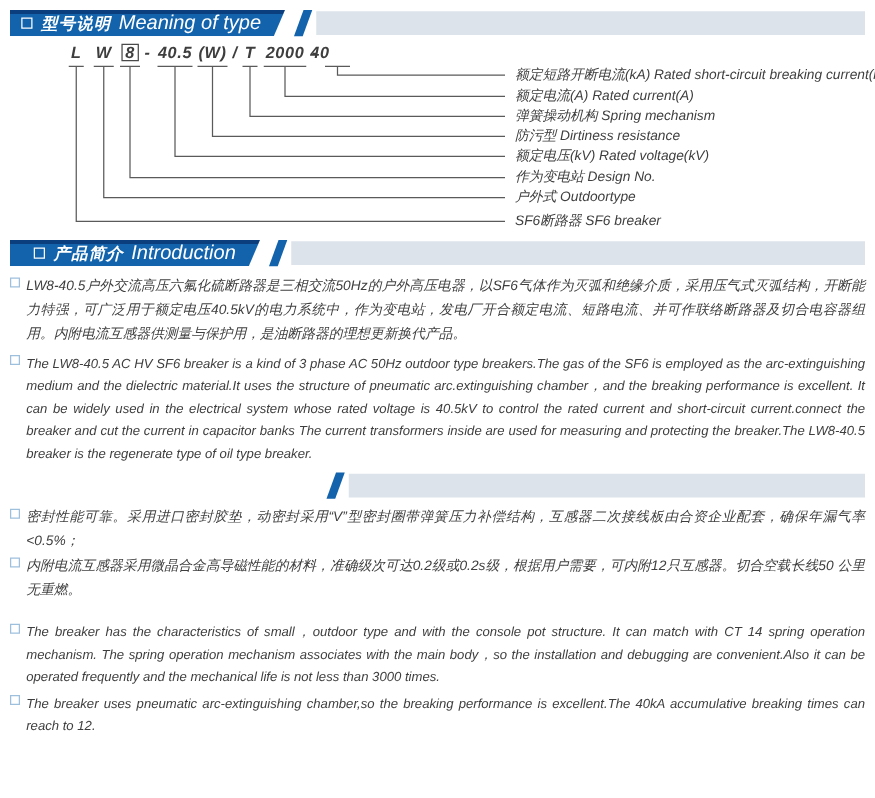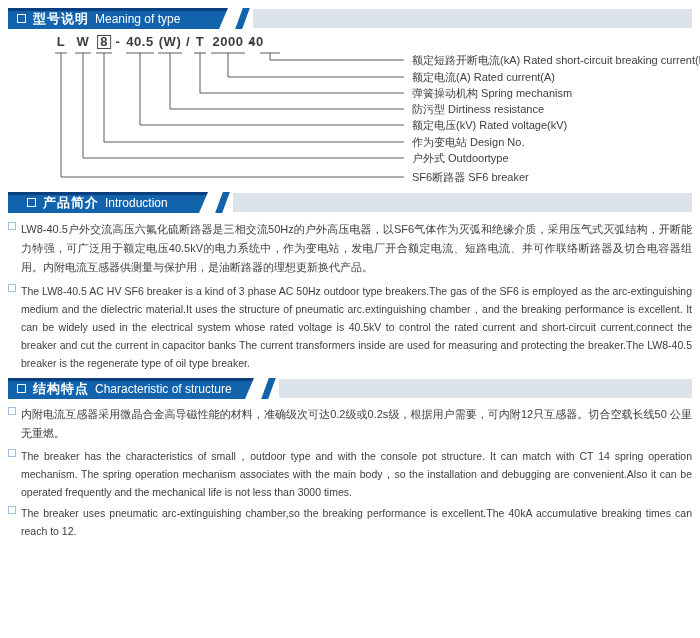--- a/index.html
+++ b/index.html
@@ -1,28 +1,28 @@
 <!DOCTYPE html>
 <html><head>
 <meta charset="utf-8">
 <style>
   * { margin:0; padding:0; box-sizing:border-box; }
   html,body { width:700px; height:638px; background:#fff; overflow:hidden;
               font-family:"Liberation Sans","DejaVu Sans",sans-serif; }
-  .page { position:relative; width:700px; height:638px; padding:8px; background:#fff; color:#3e3e3e; }
+  .page { position:relative; width:700px; height:638px; padding:8px; background:#fff; color:#3e3e3e;font-style:italic; }
 
   
   .sec-header { position:relative; height:21px; }
   .hdr-dark { position:absolute; left:0; top:0; height:21px;
               background:linear-gradient(to bottom,#0a3e7d 0,#0a3e7d 3px,#1263ac 3px,#1263ac 100%);
               clip-path:polygon(0 0,100% 0,calc(100% - 9px) 100%,0 100%);
               display:flex; align-items:center; padding:0 14px 0 9px; white-space:nowrap; }
   .hdr-square { display:inline-block; width:9px; height:9px; border:1.5px solid #fff; margin-right:7px; flex:0 0 auto; }
   .hdr-cn { color:#fff; font-weight:bold; font-size:13px; letter-spacing:1px; margin-right:6px; }
-  .hdr-en { color:#fff; font-size:12px; }
+  .hdr-en { color:#fff; font-size:16px; }
   .hdr-slash { position:absolute; top:0; height:21px; width:7px; background:#1263ac; transform:skewX(-20deg); }
   .hdr-light { position:absolute; top:1px; height:19px; right:0; background:#dce3ea; }
   .w1 .hdr-dark{width:220px;} .w1 .hdr-slash{left:231px;} .w1 .hdr-light{left:245px;}
   .w2 .hdr-dark{width:200px;padding-left:19px;} .w2 .hdr-slash{left:211px;} .w2 .hdr-light{left:225px;}
   .w3 .hdr-dark{width:246px;} .w3 .hdr-slash{left:257px;} .w3 .hdr-light{left:271px;}
 
   
   .diagram { position:relative; width:684px; height:152px; margin-top:6px; }
   .tok { position:absolute; top:0; transform:translateX(-50%); font-size:13px; font-weight:bold;
          color:#3e3e3e; letter-spacing:0.5px; white-space:nowrap; line-height:14px; }
@@ -34,21 +34,21 @@
   .bullet { position:relative; padding-left:13px; text-align:justify; }
   .bullet .sq { position:absolute; left:0; top:3px; width:8px; height:8px; border:1px solid #9fc0dd; background:#fff; }
   .cn-text { font-size:11px; line-height:17px; color:#3e3e3e; }
   .en-text { font-size:10.5px; line-height:15px; color:#3e3e3e; }
   .intro-cn { margin-top:6px; }
   .intro-en { margin-top:5px; }
   .sec2 { margin-top:5px; }
   .sec3 { margin-top:7px; }
   .blist-cn { margin-top:5px; }
   .blist-cn .bullet { margin-bottom:1px; }
-  .blist-en { margin-top:4px; }
+  .blist-en { margin-top:15px; }
   .blist-en .bullet { margin-bottom:3px; }
   .blist-en .en-text { line-height:14.5px; }
 </style>
 </head>
 <body>
 
 <div class="page">
 
   <div class="sec-header w1">
     <div class="hdr-dark">
@@ -120,30 +120,29 @@
     <span class="sq"></span>
     <span class="cn-text">LW8-40.5户外交流高压六氟化硫断路器是三相交流50Hz的户外高压电器，以SF6气体作为灭弧和绝缘介质，采用压气式灭弧结构，开断能力特强，可广泛用于额定电压40.5kV的电力系统中，作为变电站，发电厂开合额定电流、短路电流、并可作联络断路器及切合电容器组用。内附电流互感器供测量与保护用，是油断路器的理想更新换代产品。</span>
   </div>
 
   <div class="bullet intro-en">
     <span class="sq"></span>
     <span class="en-text">The LW8-40.5 AC HV SF6 breaker is a kind of 3 phase AC 50Hz outdoor type breakers.The gas of the SF6 is employed as the arc-extinguishing medium and the dielectric material.It uses the structure of pneumatic arc.extinguishing chamber，and the breaking performance is excellent. It can be widely used in the electrical system whose rated voltage is 40.5kV to control the rated current and short-circuit current.connect the breaker and cut the current in capacitor banks The current transformers inside are used for measuring and protecting the breaker.The LW8-40.5 breaker is the regenerate type of oil type breaker.</span>
   </div>
 
   <div class="sec-header w3 sec3">
-    <div class="hdr-dark">
-      <span class="hdr-square"></span>
-      <span class="hdr-cn">结构特点</span>
-      <span class="hdr-en">Characteristic of structure</span>
-    </div>
     <div class="hdr-slash"></div>
     <div class="hdr-light"></div>
   </div>
 
   <div class="blist-cn">
+    <div class="bullet">
+      <span class="sq"></span>
+      <span class="cn-text">密封性能可靠。采用进口密封胶垫，动密封采用“V”型密封圈带弹簧压力补偿结构，互感器二次接线板由合资企业配套，确保年漏气率&lt;0.5%；</span>
+    </div>
     <div class="bullet">
       <span class="sq"></span>
       <span class="cn-text">内附电流互感器采用微晶合金高导磁性能的材料，准确级次可达0.2级或0.2s级，根据用户需要，可内附12只互感器。切合空载长线50 公里无重燃。</span>
     </div>
   </div>
 
   <div class="blist-en">
     <div class="bullet">
       <span class="sq"></span>
       <span class="en-text">The breaker has the characteristics of small，outdoor type and with the console pot structure. It can match with CT 14 spring operation mechanism. The spring operation mechanism associates with the main body，so the installation and debugging are convenient.Also it can be operated frequently and the mechanical life is not less than 3000 times.</span>

